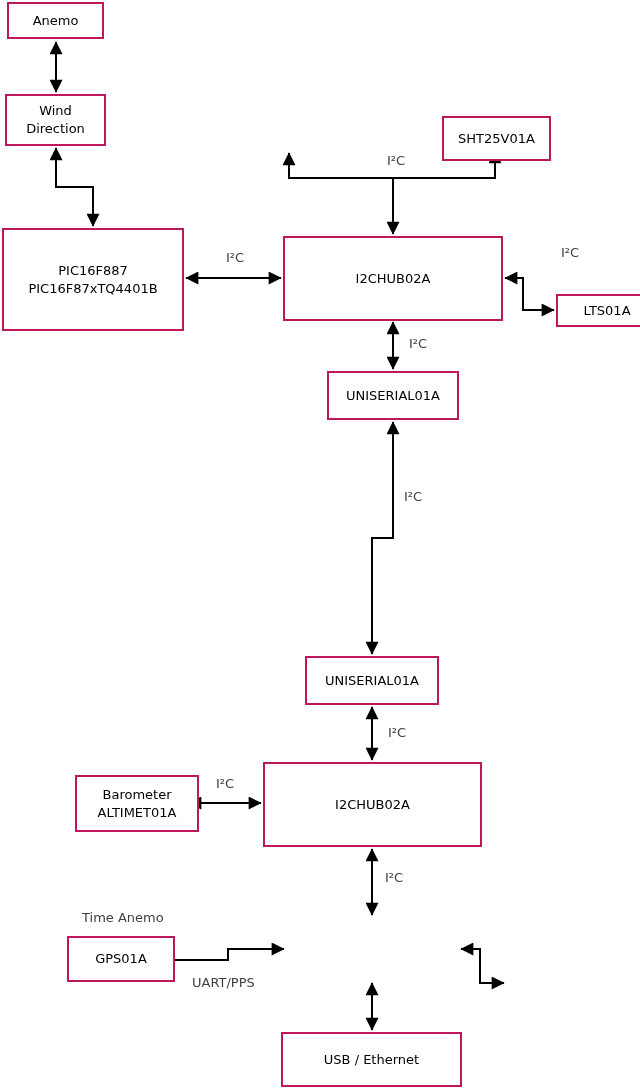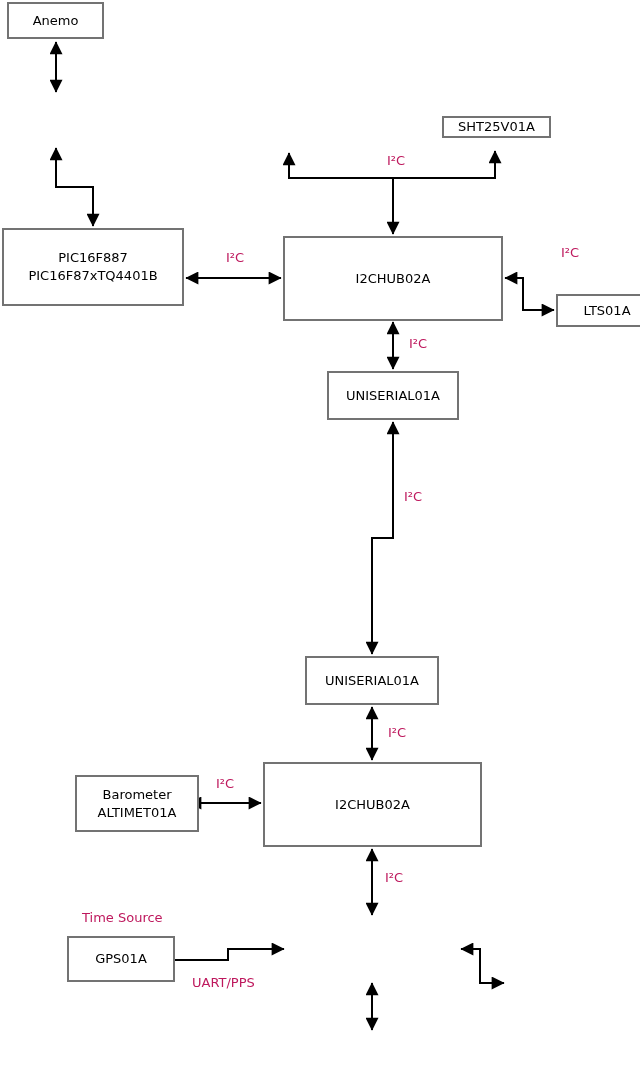--- a/index.html
+++ b/index.html
@@ -20,36 +20,36 @@
     left: 0; top: 0;
     width: 640px; height: 1089px;
   }
   .wires path {
     fill: none;
     stroke: #000000;
     stroke-width: 2;
   }
   .node {
     position: absolute;
-    border: 2px solid #737373;
+    border: 2px solid #be185d;
     background: #ffffff;
     display: flex;
     flex-direction: column;
     align-items: center;
     justify-content: center;
     text-align: center;
     font-size: 13px;
     line-height: 1.35;
     color: #000000;
   }
   .edge-label {
     position: absolute;
     font-size: 13px;
     line-height: 1;
-    color: #be185d;
+    color: #404040;
     white-space: nowrap;
   }
 </style>
 </head>
 <body>
 
 <div class="canvas">
 
   <svg class="wires" viewBox="0 0 640 1089" xmlns="http://www.w3.org/2000/svg">
     <defs>
@@ -71,28 +71,32 @@
     <path d="M372,849 V915" marker-start="url(#arr)" marker-end="url(#arr)"></path>
     <path d="M175,960 H228 V949 H284" marker-end="url(#arr)"></path>
     <path d="M461,949 H480 V983 H504" marker-start="url(#arr)" marker-end="url(#arr)"></path>
     <path d="M372,983 V1030" marker-start="url(#arr)" marker-end="url(#arr)"></path>
   </svg>
 
   <div class="node" style="left:7px;top:2px;width:97px;height:37px">
     <span>Anemo</span>
   </div>
 
+  <div class="node" style="left:5px;top:94px;width:101px;height:52px">
+    <span>Wind</span>
+    <span>Direction</span>
+  </div>
 
-  <div class="node" style="left:2px;top:228px;width:182px;height:78px">
+  <div class="node" style="left:2px;top:228px;width:182px;height:103px">
     <span>PIC16F887</span>
     <span>PIC16F87xTQ4401B</span>
   </div>
 
 
-  <div class="node" style="left:442px;top:116px;width:109px;height:22px">
+  <div class="node" style="left:442px;top:116px;width:109px;height:45px">
     <span>SHT25V01A</span>
   </div>
 
   <div class="node" style="left:283px;top:236px;width:220px;height:85px">
     <span>I2CHUB02A</span>
   </div>
 
   <div class="node" style="left:556px;top:294px;width:102px;height:33px">
     <span>LTS01A</span>
   </div>
@@ -113,25 +117,28 @@
     <span>Barometer</span>
     <span>ALTIMET01A</span>
   </div>
 
   <div class="node" style="left:67px;top:936px;width:108px;height:46px">
     <span>GPS01A</span>
   </div>
 
 
 
+  <div class="node" style="left:281px;top:1032px;width:181px;height:55px">
+    <span>USB / Ethernet</span>
+  </div>
 
   <span class="edge-label" style="left:226px;top:251px">I²C</span>
   <span class="edge-label" style="left:387px;top:154px">I²C</span>
   <span class="edge-label" style="left:561px;top:246px">I²C</span>
   <span class="edge-label" style="left:409px;top:337px">I²C</span>
   <span class="edge-label" style="left:404px;top:490px">I²C</span>
   <span class="edge-label" style="left:388px;top:726px">I²C</span>
   <span class="edge-label" style="left:216px;top:777px">I²C</span>
   <span class="edge-label" style="left:385px;top:871px">I²C</span>
-  <span class="edge-label" style="left:82px;top:911px">Time Source</span>
+  <span class="edge-label" style="left:82px;top:911px">Time Anemo</span>
   <span class="edge-label" style="left:192px;top:976px">UART/PPS</span>
 
 </div>
 
 </body></html>

